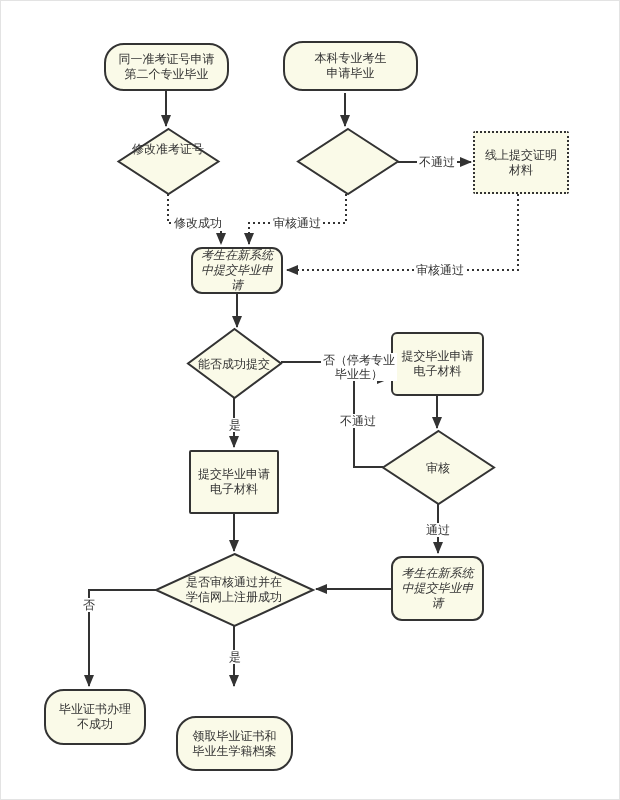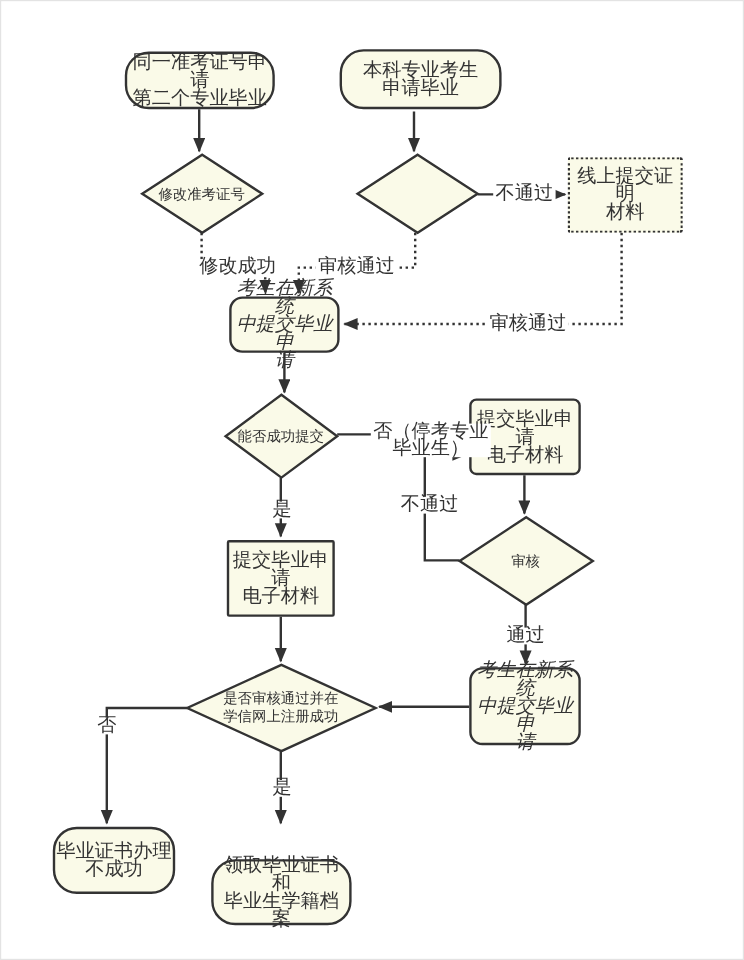--- a/index.html
+++ b/index.html
@@ -8,34 +8,34 @@
     border:1px solid #e3e3e3;box-sizing:border-box;overflow:hidden;
     font-family:"Liberation Sans","DejaVu Sans",sans-serif;color:#333;
   }
   .edges{position:absolute;left:0;top:0;width:620px;height:800px;}
   .edge{stroke:#333;stroke-width:2;fill:none;}
   .dot{stroke-dasharray:2 3;}
   .diamond{fill:#FAFAE8;stroke:#333;stroke-width:2;}
   .node{
     position:absolute;box-sizing:border-box;background:#FAFAE8;border:2px solid #333;
     display:flex;align-items:center;justify-content:center;text-align:center;
-    font-size:16px;line-height:15px;white-space:pre-line;color:#333;padding:1px;
+    font-size:12px;line-height:15px;white-space:pre-line;color:#333;padding:1px;
   }
   .r-lg{border-radius:20px;}
   .r-md{border-radius:11px;font-style:italic;}
   .r-sm{border-radius:6px;}
   .r-xs{border-radius:2px;}
   .dotted-node{border-style:dotted;border-radius:2px;}
   .dtext{
     position:absolute;transform:translate(-50%,-50%);
     font-size:12px;line-height:15px;text-align:center;white-space:pre-line;color:#333;
   }
   .elabel{
     position:absolute;transform:translate(-50%,-50%);background:#ffffff;
-    font-size:16px;line-height:14px;text-align:center;white-space:pre-line;
+    font-size:12px;line-height:14px;text-align:center;white-space:pre-line;
     color:#333;padding:0 2px;
   }
 </style>
 </head>
 <body>
 
 <div class="canvas">
 
   <svg class="edges" viewBox="0 0 620 800">
     <defs>
@@ -83,21 +83,21 @@
   <div class="node r-md" style="left:390px;top:555px;width:93px;height:65px;">考生在新系统
 中提交毕业申
 请</div>
   <div class="node r-xs" style="left:188px;top:449px;width:90px;height:64px;">提交毕业申请
 电子材料</div>
   <div class="node r-lg" style="left:43px;top:688px;width:102px;height:56px;">毕业证书办理
 不成功</div>
   <div class="node r-lg" style="left:175px;top:688px;width:117px;height:55px;margin-top:27px;">领取毕业证书和
 毕业生学籍档案</div>
 
-  <div class="dtext" style="left:167px;top:161px;text-align:center;">修改准考证号</div>
+  <div class="dtext" style="left:167px;top:148px;text-align:center;">修改准考证号</div>
   <div class="dtext" style="left:233px;top:363px;">能否成功提交</div>
   <div class="dtext" style="left:437px;top:467px;">审核</div>
   <div class="dtext" style="left:233px;top:589px;">是否审核通过并在
 学信网上注册成功</div>
 
   <div class="elabel" style="left:197px;top:222px;">修改成功</div>
   <div class="elabel" style="left:296px;top:222px;">审核通过</div>
   <div class="elabel" style="left:436px;top:161px;">不通过</div>
   <div class="elabel" style="left:439px;top:269px;">审核通过</div>
   <div class="elabel" style="left:358px;top:366px;">否（停考专业

